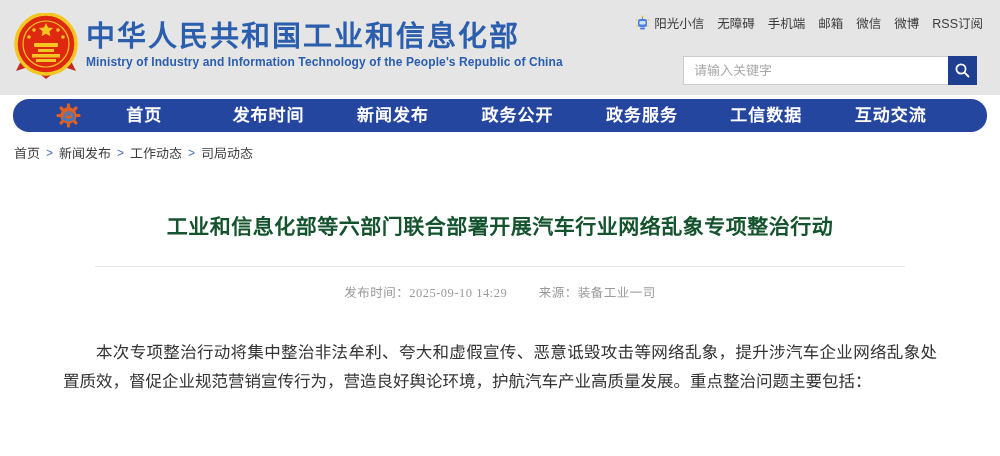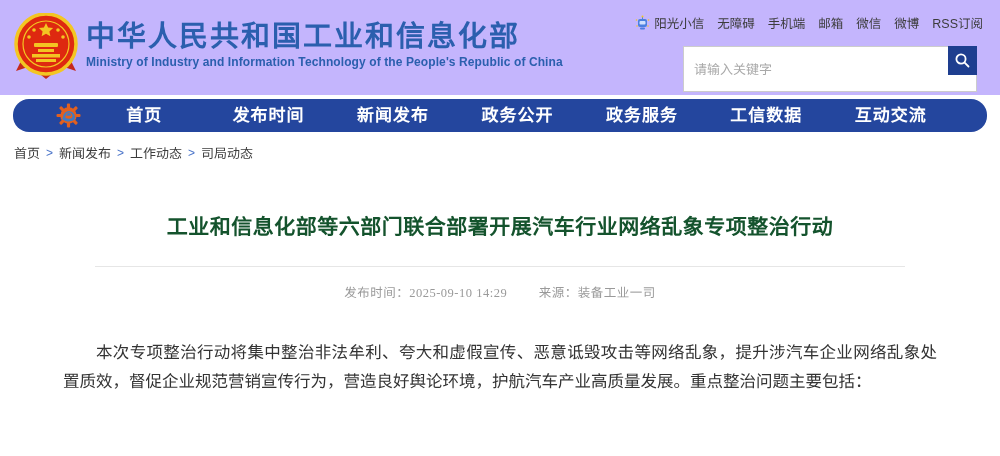--- a/index.html
+++ b/index.html
@@ -6,43 +6,43 @@
   html, body { width: 1000px; }
   body {
     width: 1000px; height: 456px;
     background: #ffffff;
     font-family: "Liberation Sans", "DejaVu Sans", sans-serif;
     overflow: hidden;
     position: relative;
   }
 
   
-  .header { position: relative; height: 95px; background: #c4b5fd; }
+  .header { position: relative; height: 95px; background: #e5e5e5; }
   .emblem { position: absolute; left: 14px; top: 13px; width: 64px; height: 66px; }
   .brand { position: absolute; left: 86px; top: 19px; }
   .brand-title {
     color: #2b5fae; font-size: 29px; font-weight: bold;
     letter-spacing: 2px; line-height: 34px; white-space: nowrap;
   }
   .brand-sub {
     color: #2b5fae; font-size: 12px; font-weight: bold;
     margin-top: 2px; white-space: nowrap; letter-spacing: 0.1px;
   }
 
   .quick-links {
     position: absolute; top: 13px; right: 17px;
     display: flex; align-items: center; gap: 13px;
     font-size: 12.5px; color: #3c3c3c;
   }
   .quick-links a { color: #3c3c3c; text-decoration: none; display: flex; align-items: center; gap: 4px; cursor: pointer; }
   .robot-ico { width: 15px; height: 16px; display: inline-block; }
 
   .search-box {
-    position: absolute; top: 46px; right: 23px;
-    width: 294px; height: 46px;
+    position: absolute; top: 56px; right: 23px;
+    width: 294px; height: 29px;
     border: 1px solid #cccccc; background: #fff;
     display: flex; align-items: stretch;
   }
   .search-input {
     flex: 1; border: none; outline: none;
     padding: 0 10px; font-size: 13px; color: #333;
     font-family: "Liberation Sans", sans-serif;
   }
   .search-input::placeholder { color: #a9a9a9; }
   .search-btn {

